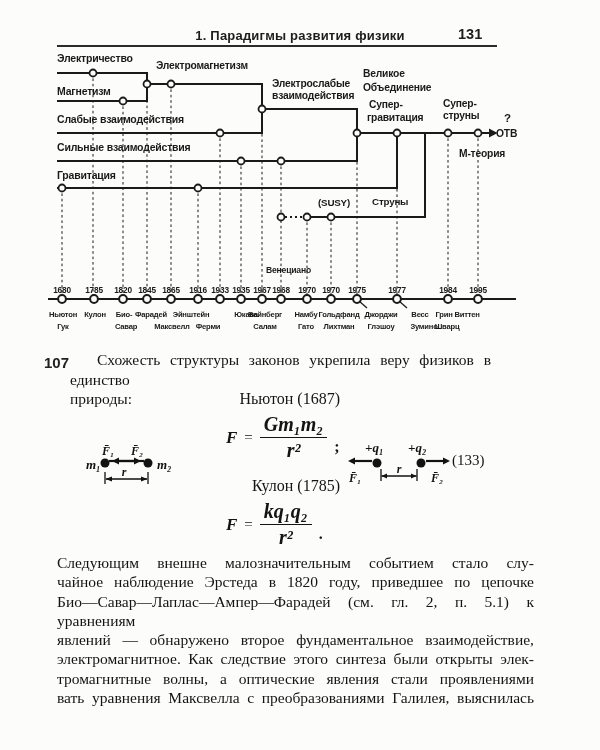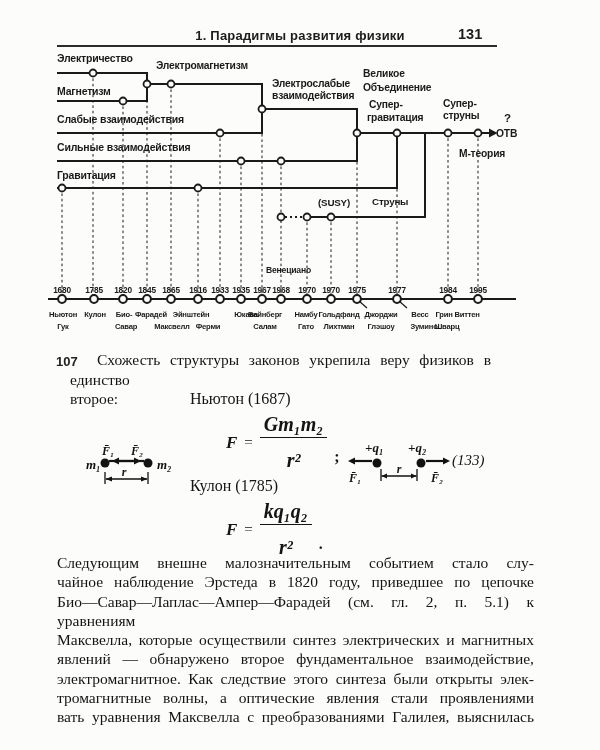--- a/index.html
+++ b/index.html
@@ -6,34 +6,34 @@
   body{background:#e8e8e6;font-family:"Liberation Sans",sans-serif;}
   #page{position:relative;width:600px;height:750px;background:#fcfcfa;overflow:hidden;color:#161616;}
   
   .hdr-title{position:absolute;top:28px;left:0;right:0;text-align:center;font-size:13px;font-weight:600;letter-spacing:.2px;color:#1d1d1d;}
   .hdr-num{position:absolute;top:26px;left:458px;width:36px;text-align:left;font-size:14.5px;font-weight:700;color:#1d1d1d;}
   .hdr-rule{position:absolute;top:45px;left:57px;width:440px;height:2px;background:#2b2b2b;}
   
   #unification-diagram{position:absolute;top:0;left:0;}
   #unification-diagram text{font-family:"Liberation Sans",sans-serif;font-weight:bold;fill:#1a1a1a;letter-spacing:-0.2px;}
   
-  .note{position:absolute;top:354px;left:44px;font-size:13px;font-weight:bold;color:#222;margin-left:12px;}
+  .note{position:absolute;top:354px;left:44px;font-size:15px;font-weight:bold;color:#222;}
   .lead{position:absolute;top:350px;left:70px;width:421px;font-family:"Liberation Serif","DejaVu Serif",serif;font-size:15.5px;line-height:19.6px;color:#141414;}
   .jline{text-align:justify;text-align-last:justify;}
   .ind{text-indent:27px;}
   
-  .eqh{position:absolute;left:190px;width:150px;text-align:left;font-family:"Liberation Serif","DejaVu Serif",serif;font-size:16px;color:#141414;}
+  .eqh{position:absolute;left:190px;width:150px;text-align:right;font-family:"Liberation Serif","DejaVu Serif",serif;font-size:16px;color:#141414;}
   .formula{position:absolute;left:226px;display:flex;align-items:center;gap:7px;font-family:"Liberation Serif","DejaVu Serif",serif;font-style:italic;color:#141414;}
   .f-lhs{font-size:17px;font-weight:bold;}
   .f-eq{font-style:normal;font-size:15px;}
   .frac{display:inline-block;text-align:center;font-size:20px;font-weight:bold;}
   .num{display:block;padding:0 4px 1px;}
-  .den{display:block;border-top:1.7px solid #141414;padding-top:11px;}
+  .den{display:block;border-top:1.7px solid #141414;padding-top:1px;}
   .f-post{font-style:normal;font-weight:bold;font-size:16px;align-self:flex-end;padding-bottom:6px;}
-  .eqnum{position:absolute;top:452px;left:452px;width:46px;font-family:"Liberation Serif","DejaVu Serif",serif;font-size:15px;color:#141414;font-style:italic;}
+  .eqnum{position:absolute;top:452px;left:452px;width:46px;font-family:"Liberation Serif","DejaVu Serif",serif;font-size:15px;color:#141414;}
   .minidiag{position:absolute;}
   .mlab{font-family:"Liberation Serif","DejaVu Serif",serif;font-style:italic;font-weight:bold;font-size:13px;fill:#121212;}
   .mlab.small{font-size:12px;}
   
   .bodytext{position:absolute;top:553px;left:57px;width:477px;font-family:"Liberation Serif","DejaVu Serif",serif;font-size:15.5px;line-height:19.3px;color:#141414;}
 </style>
 </head>
 <body>
 
 <div id="page">
@@ -168,21 +168,21 @@
       <text x="496" y="137" font-size="10.3">ОТВ</text>
       <text x="459" y="157" font-size="10.3">М-теория</text>
       <text x="318" y="206" font-size="9.8">(SUSY)</text>
       <text x="372" y="205" font-size="9.8">Струны</text>
       <text x="266" y="273" font-size="8.6">Венециано</text>
     </svg>
 
   <div class="note">107</div>
   <div class="lead">
     <div class="jline ind">Схожесть структуры законов укрепила веру физиков в единство</div>
-    <div>второе:</div>
+    <div>природы:</div>
   </div>
 
   <div class="eqh" style="top:390px">Ньютон (1687)</div>
   <div class="formula" style="top:413px">
     <span class="f-lhs">F</span>
     <span class="f-eq">=</span>
     <span class="frac">
       <span class="num">Gm₁m₂</span>
       <span class="den">r²</span>
     </span>
@@ -237,20 +237,19 @@
     <text class="mlab" x="68" y="18">+q₂</text>
     <text class="mlab small" x="9" y="48">F̄₁</text>
     <text class="mlab small" x="91" y="48">F̄₂</text>
     <text class="mlab small" x="59" y="39" text-anchor="middle">r</text>
   </svg>
 
   <div class="bodytext">
     <div class="jline">Следующим внешне малозначительным событием стало слу-</div>
     <div class="jline">чайное наблюдение Эрстеда в 1820 году, приведшее по цепочке</div>
     <div class="jline">Био—Савар—Лаплас—Ампер—Фарадей (см. гл. 2, п. 5.1) к уравнениям</div>
-    <div class="jline">Максвелла, которые осуществили синтез электрических и магнитных</div>
     <div class="jline">явлений — обнаружено второе фундаментальное взаимодействие,</div>
     <div class="jline">электромагнитное. Как следствие этого синтеза были открыты элек-</div>
     <div class="jline">тромагнитные волны, а оптические явления стали проявлениями</div>
     <div class="jline">вать уравнения Максвелла с преобразованиями Галилея, выяснилась</div>
   </div>
 
 </div>
 
 </body></html>

